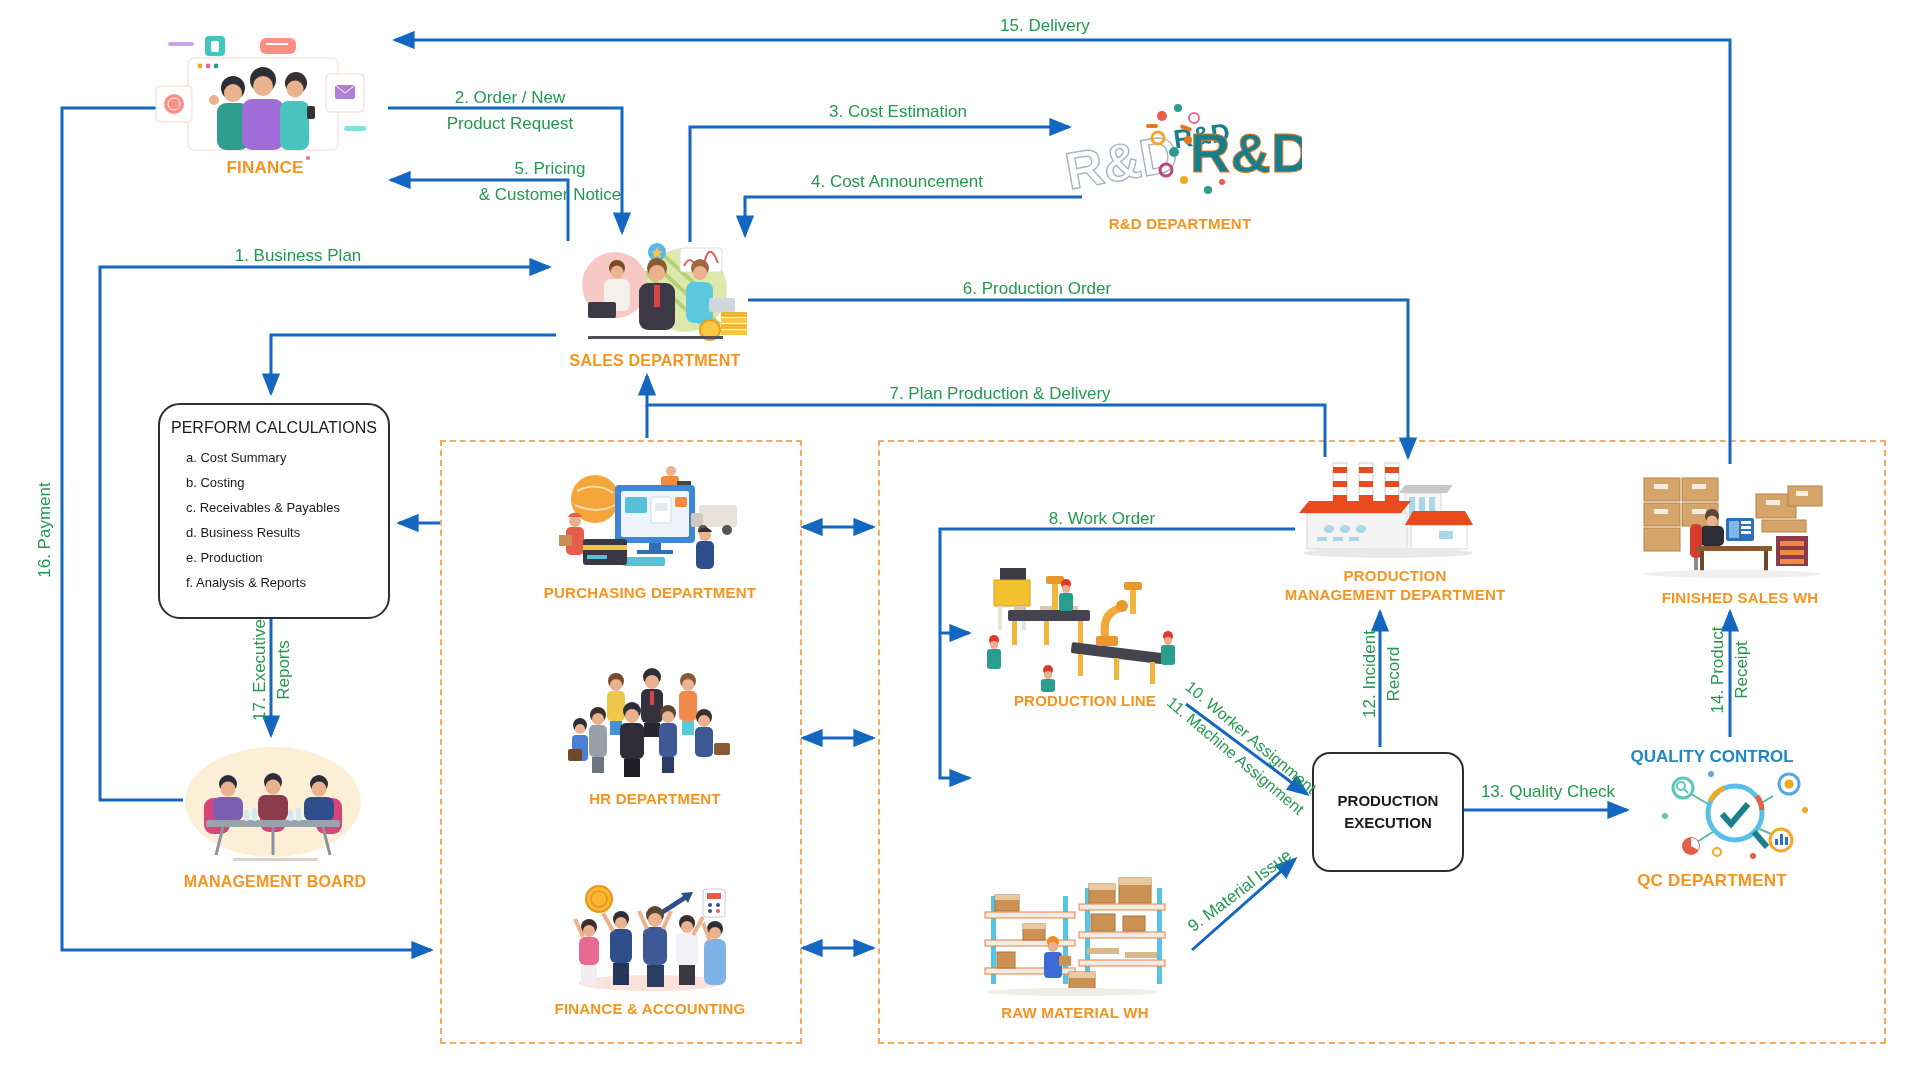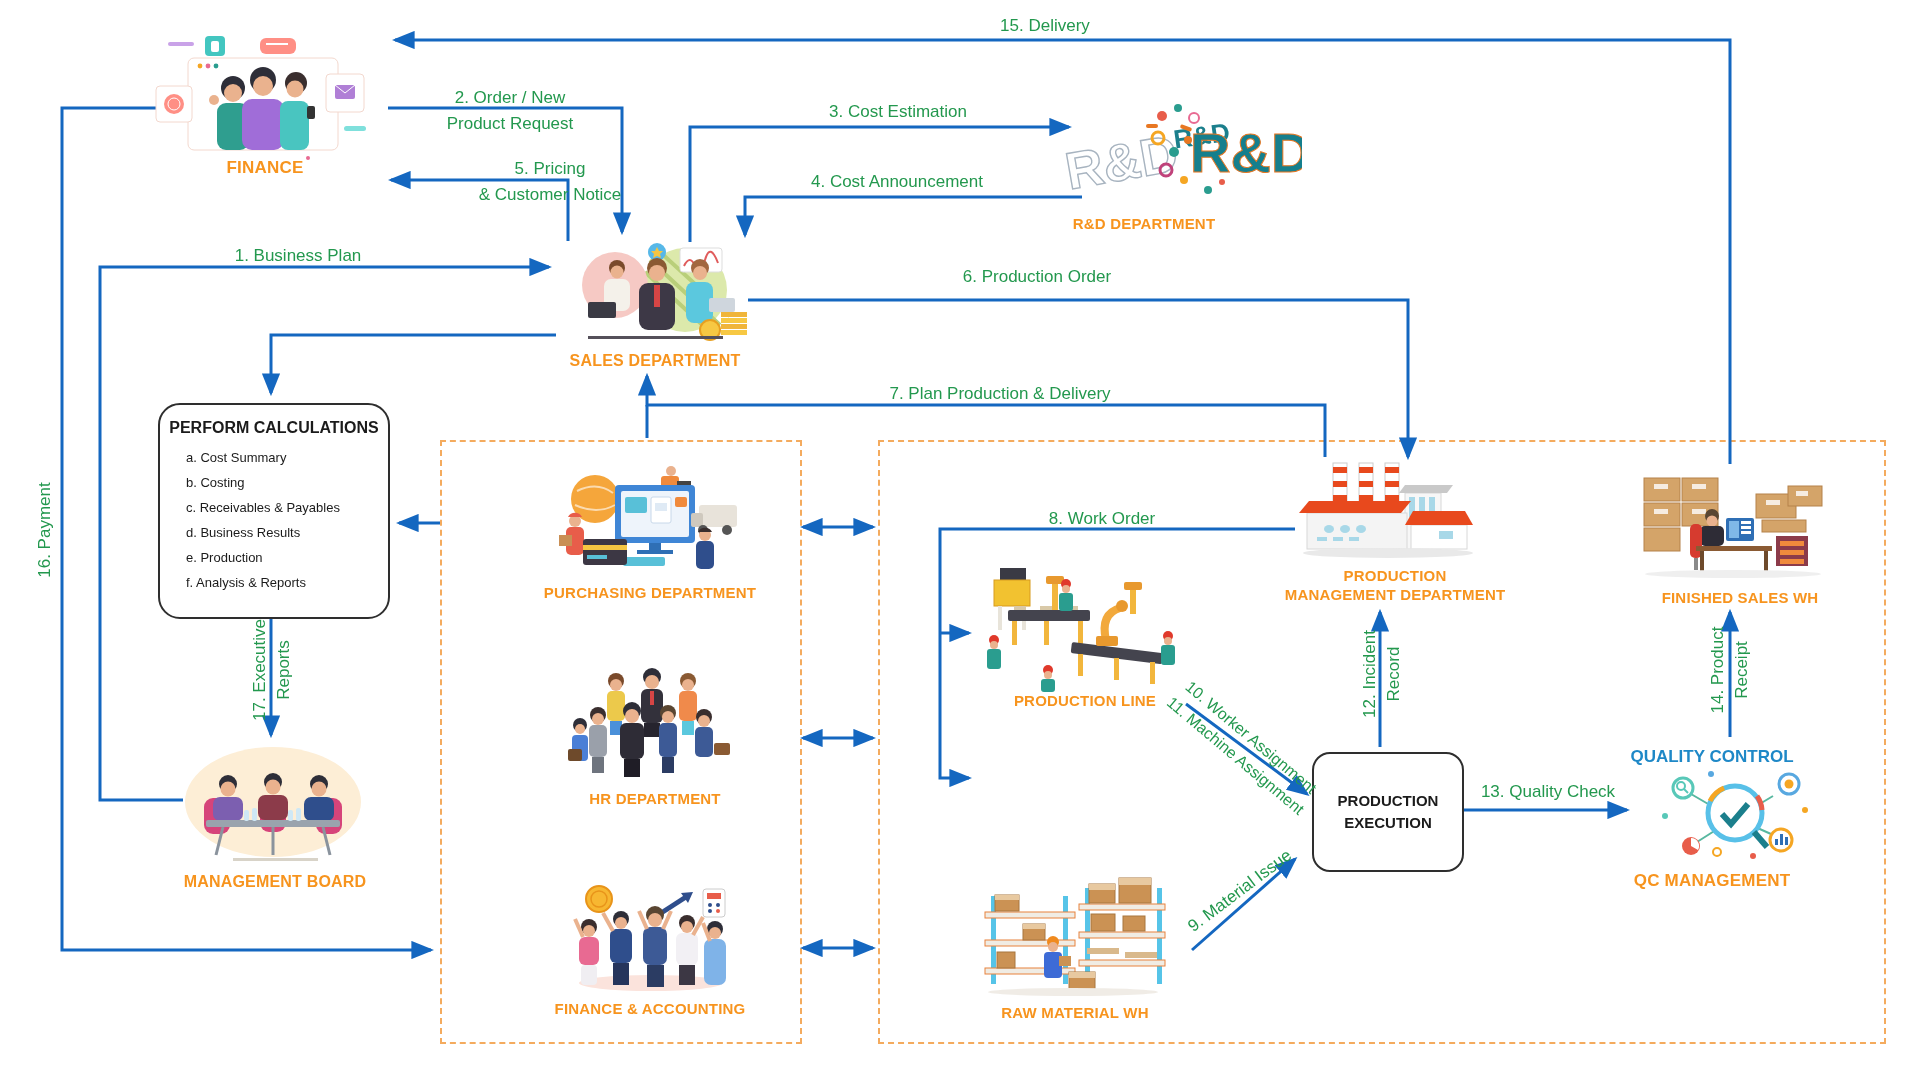--- a/index.html
+++ b/index.html
@@ -17,21 +17,21 @@
   .rot-diag-up{transform:rotate(-37deg);}
   .rot-diag-down{transform:rotate(40deg);line-height:24px;font-size:16px;}
   .dept-label{position:absolute;z-index:3;color:#f7941e;font-weight:bold;font-size:15px;
               letter-spacing:.2px;text-align:center;white-space:nowrap;line-height:19px;}
   .dept-label span{display:block;}
   .big{font-size:17px;}
   .mid{font-size:16px;}
   .outline-box{position:absolute;z-index:2;background:#fff;border:2px solid #2e2e2e;
                border-radius:22px;color:#1b1b1b;}
   #calc-box{left:158px;top:403px;width:228px;height:212px;}
-  #calc-box .title{font-weight:bold;font-size:16px;text-align:center;margin-top:14px;}
+  #calc-box .title{font-weight:normal;font-size:16px;text-align:center;margin-top:14px;}
   #calc-box ul{list-style:none;margin:8px 0 0 0;padding:0 0 0 26px;font-size:13px;line-height:25px;}
   #exec-box{left:1312px;top:752px;width:148px;height:116px;border-radius:18px;
             display:flex;flex-direction:column;justify-content:center;text-align:center;
             font-weight:bold;font-size:15px;line-height:22px;}
   #qc-title{position:absolute;z-index:3;color:#1e88c7;font-weight:bold;font-size:17px;
             text-align:center;white-space:nowrap;}
 </style>
 </head>
 <body>
 
@@ -120,21 +120,21 @@
         <circle cx="126" cy="60" r="4" fill="#e87722"></circle>
       <circle cx="104" cy="90" r="6" fill="none" stroke="#c0427a" stroke-width="3"></circle>
       <circle cx="122" cy="100" r="4" fill="#f5a623"></circle>
         <circle cx="90,0" cy="0" r="0"></circle>
       <rect x="84" y="44" width="12" height="4" rx="2" fill="#e87722"></rect>
       <rect x="118" y="46" width="12" height="4" rx="2" fill="#e87722" transform="rotate(20 124 48)"></rect>
       <circle cx="146" cy="110" r="4" fill="#2a9d8f"></circle>
         <circle cx="160" cy="102" r="3" fill="#e85d4a"></circle>
     </svg>
   </div>
-  <div class="dept-label" style="left:1044px;top:214px;width:200px">R&amp;D DEPARTMENT</div>
+  <div class="dept-label" style="left:1080px;top:214px;width:200px">R&amp;D DEPARTMENT</div>
 
   <div class="illu" style="left:560px;top:240px">
     <svg width="190" height="105" viewBox="0 0 190 105">
       <circle cx="125" cy="50" r="42" fill="#dce9ab"></circle>
       <path d="M90,20 L160,85 M100,12 L170,76 M85,32 L150,92" stroke="#b9cf7a" stroke-width="4"></path>
       <circle cx="55" cy="45" r="33" fill="#f6c9c4"></circle>
       <rect x="120" y="8" width="42" height="24" rx="3" fill="#ffffff" stroke="#dddddd"></rect>
       <path d="M124,26 q6,-12 11,0 t10,-6 t13,3" stroke="#e05c5c" stroke-width="2" fill="none"></path>
       <circle cx="97" cy="12" r="9" fill="#57b8e8"></circle>
         <polygon points="97,7 99,11 103,11 100,14 101,18 97,16 93,18 94,14 91,11 95,11" fill="#f5c542"></polygon>
@@ -497,39 +497,39 @@
       <path d="M104,28 a27,27 0 0 1 5,14" stroke="#e85d4a" stroke-width="5" fill="none"></path>
       <path d="M69,46 l9,10 l17,-20" stroke="#1b7f8c" stroke-width="6" fill="none"></path>
       <line x1="101" y1="64" x2="114" y2="79" stroke="#1b7f8c" stroke-width="6"></line>
       <circle cx="152" cy="42" r="3" fill="#f5a623"></circle>
         <circle cx="100" cy="88" r="3" fill="#e85d4a"></circle>
       <circle cx="12" cy="48" r="3" fill="#58c8b8"></circle>
         <circle cx="58" cy="6" r="3" fill="#58a8e0"></circle>
       <circle cx="64" cy="84" r="4" fill="none" stroke="#f5a623" stroke-width="2"></circle>
     </svg>
   </div>
-  <div class="dept-label big" style="left:1612px;top:871px;width:200px">QC MANAGEMENT</div>
+  <div class="dept-label big" style="left:1612px;top:871px;width:200px">QC DEPARTMENT</div>
 
   <div class="flow-label" style="left:198px;top:243px;width:200px">1. Business Plan</div>
 
   <div class="flow-label" style="left:410px;top:85px;width:200px">
     <span>2. Order / New</span>
     <span>Product Request</span>
   </div>
 
   <div class="flow-label" style="left:798px;top:99px;width:200px">3. Cost Estimation</div>
 
   <div class="flow-label" style="left:787px;top:169px;width:220px">4. Cost Announcement</div>
 
   <div class="flow-label" style="left:450px;top:156px;width:200px">
     <span>5. Pricing</span>
     <span>&amp; Customer Notice</span>
   </div>
 
-  <div class="flow-label" style="left:937px;top:264px;width:200px">6. Production Order</div>
+  <div class="flow-label" style="left:937px;top:276px;width:200px">6. Production Order</div>
 
   <div class="flow-label" style="left:860px;top:381px;width:280px">7. Plan Production &amp; Delivery</div>
 
   <div class="flow-label" style="left:1002px;top:506px;width:200px">8. Work Order</div>
 
   <div class="flow-label rot-diag-up" style="left:1150px;top:878px;width:180px">9. Material Issue</div>
 
   <div class="flow-label rot-diag-down" style="left:1128px;top:723px;width:230px">
     <span>10. Worker Assignment</span>
     <span>11. Machine Assignment</span>

